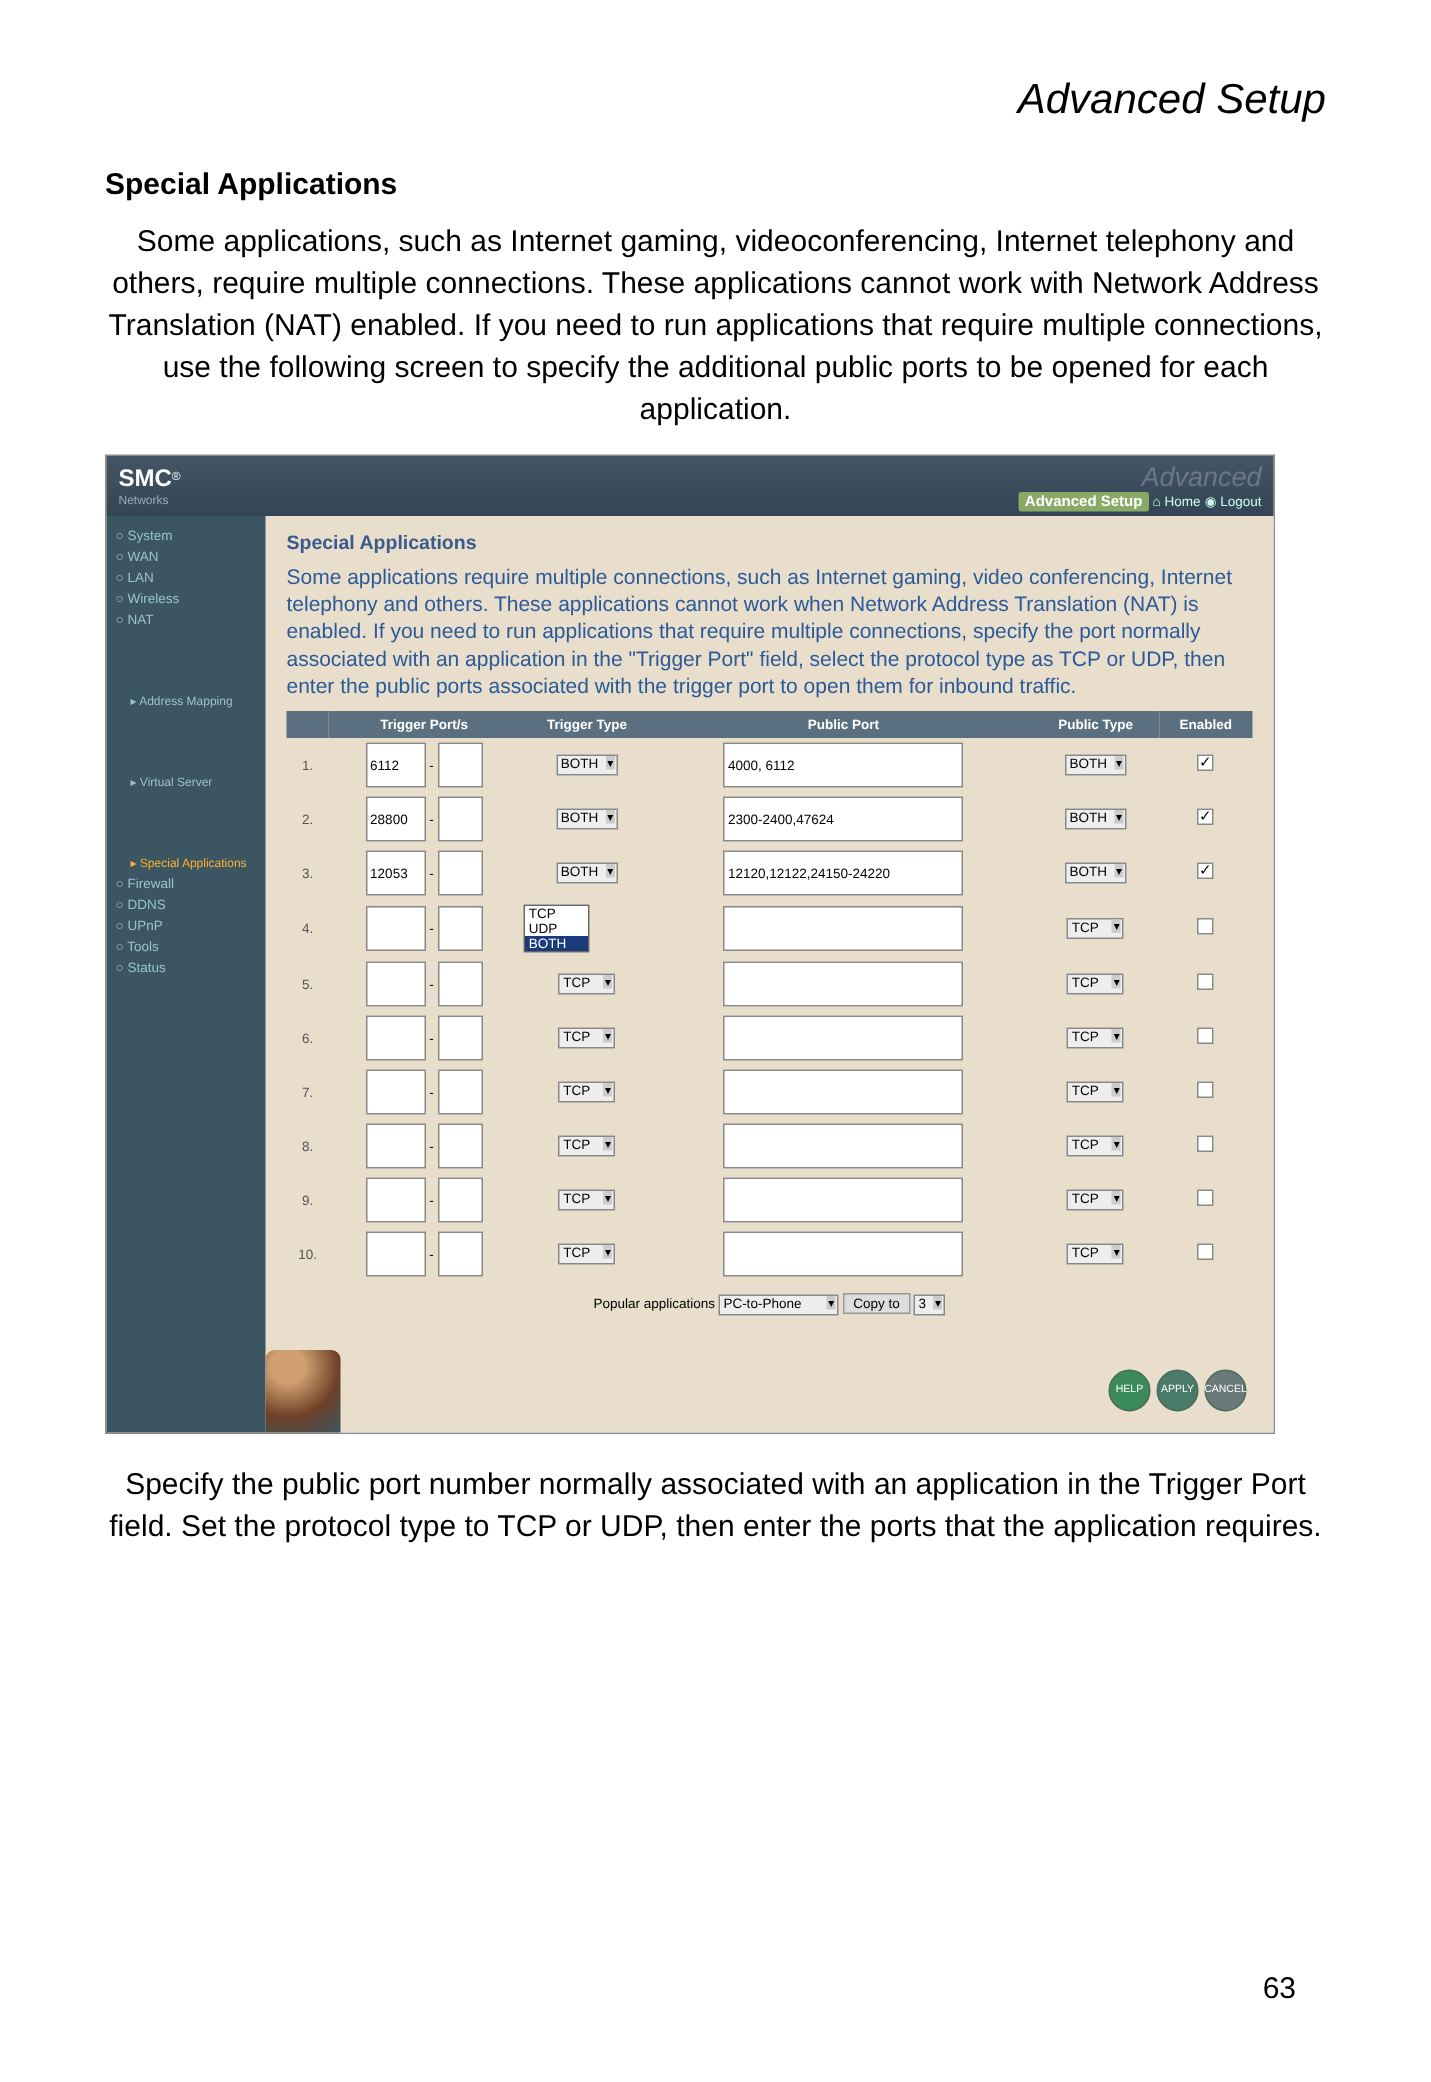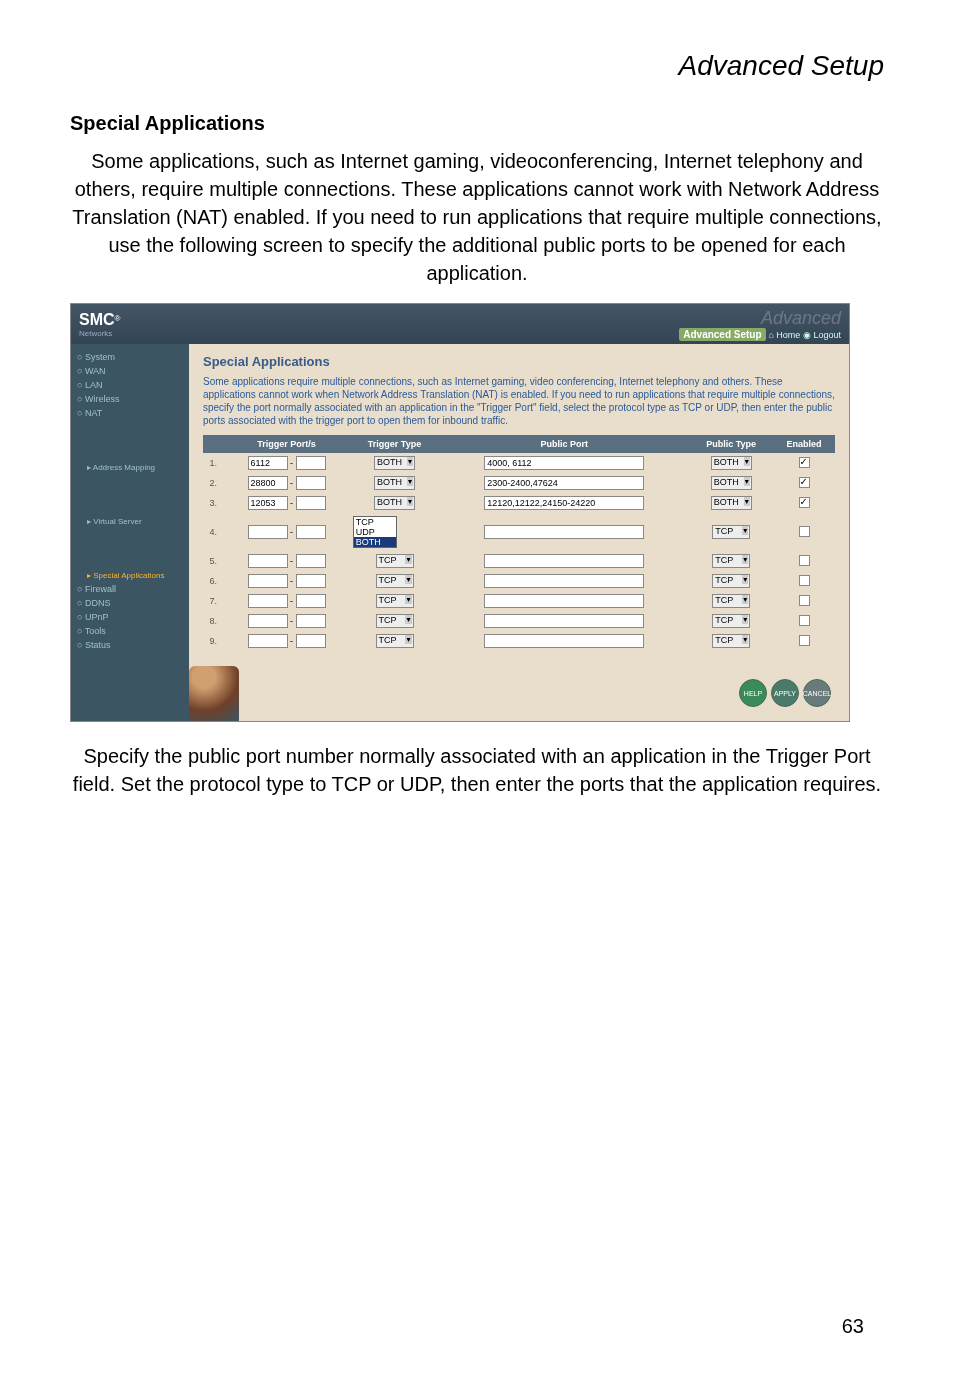--- a/index.html
+++ b/index.html
@@ -44,32 +44,32 @@
       padding: 0 8px;
       color: #fff;
     }
     .ss-logo { font-weight: bold; font-size: 16px; }
     .ss-logo-sub { font-size: 8px; color: #99aabb; }
     .ss-brand-right { font-size: 12px; color: #c0c4c8;}
     .ss-advsetup { color: #fff; font-weight: bold; background:#8a6; padding:1px 4px; border-radius:2px;}
     .ss-home-logout { font-size: 9px; color: #cfe; }
     .ss-body { display: flex; background: #e8decb; }
     .ss-sidebar {
-      width: 118px;
+      width: 106px;
       background: #3b5563;
       color: #9ec0cc;
       font-size: 9px;
       padding: 6px 4px;
     }
     .ss-sidebar div { padding: 2px 2px; cursor: pointer; }
     .ss-sidebar .sub { padding-left: 12px; color: #9ec0cc; font-size:8px;margin-top:41px;}
     .ss-sidebar .active { color: #ffb030; }
     .ss-content { flex: 1; padding: 10px 14px; }
     .ss-title { color: #3a5a8a; font-weight: bold; font-size: 13px; margin-bottom: 6px;}
-    .ss-desc { font-size: 10px; color: #2a5a9a; line-height: 1.3; margin-bottom: 8px;}
+    .ss-desc { font-size: 14px; color: #2a5a9a; line-height: 1.3; margin-bottom: 8px;}
     .ss-table { width: 100%; border-collapse: collapse; }
     .ss-table th {
       background: #5a7080;
       color: #fff;
       font-size: 9px;
       padding: 4px 3px;
       font-weight: bold;
       text-align: center;
     }
     .ss-table td {
@@ -77,21 +77,21 @@
       text-align: center;
       font-size: 9px;
     }
     .ss-table tr td:first-child { color:#555; }
     .ss-input {
       font-size: 9px;
       padding: 1px 2px;
       border: 1px solid #888;
       background: #fff;
       width: 40px;
-      height: 14px;
+      height: 30px;
     }
     .ss-input-wide { width: 160px; }
     .ss-sel {
       font-size: 9px;
       border: 1px solid #888;
       background: #eee;
       padding: 0 12px 0 2px;
       height: 14px;
       display: inline-block;
       position: relative;
@@ -269,22 +269,36 @@
               <td><span class="ss-chk"></span></td>
             </tr>
             <tr>
               <td>9.</td>
               <td><input class="ss-input" value="" style=""> - <input class="ss-input" style="width: 30px;"></td>
               <td><span class="ss-sel">TCP</span></td>
               <td><input class="ss-input ss-input-wide" value="" style=""></td>
               <td><span class="ss-sel">TCP</span></td>
               <td><span class="ss-chk"></span></td>
             </tr>
+            <tr>
+              <td>10.</td>
+              <td><input class="ss-input" value="" style=""> - <input class="ss-input" style="width: 30px;"></td>
+              <td><span class="ss-sel">TCP</span></td>
+              <td><input class="ss-input ss-input-wide" value="" style=""></td>
+              <td><span class="ss-sel">TCP</span></td>
+              <td><span class="ss-chk"></span></td>
+            </tr>
           </tbody>
       </table>
+      <div class="ss-footer-row">
+        <span>Popular applications</span>
+        <span class="ss-sel" style="min-width:80px">PC-to-Phone</span>
+        <span class="ss-btn">Copy to</span>
+        <span class="ss-sel" style="min-width:18px">3</span>
+      </div>
       <div class="ss-bottom-img">
         <div class="ss-person"></div>
         <div class="ss-round-btns">
           <div class="ss-round r-help">HELP</div>
           <div class="ss-round r-apply">APPLY</div>
           <div class="ss-round r-cancel">CANCEL</div>
         </div>
       </div>
     </div>
   </div>

